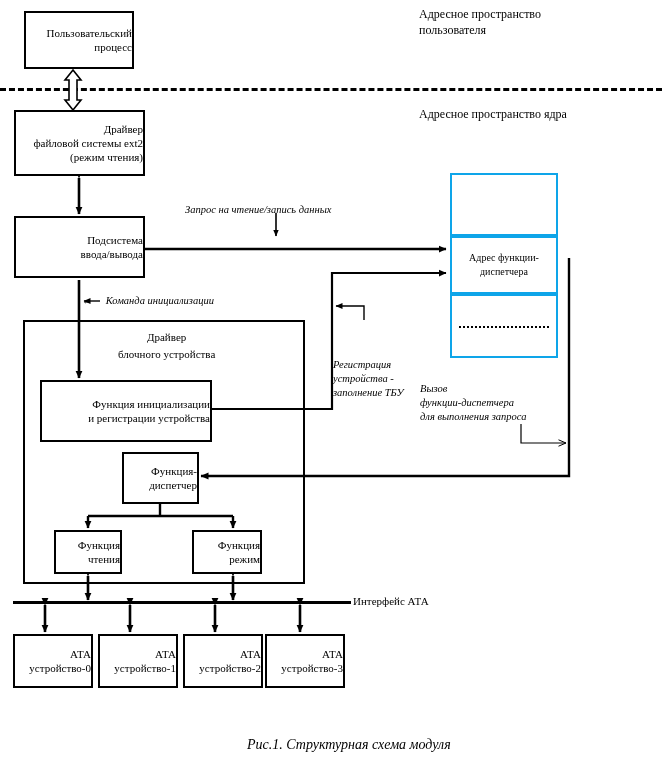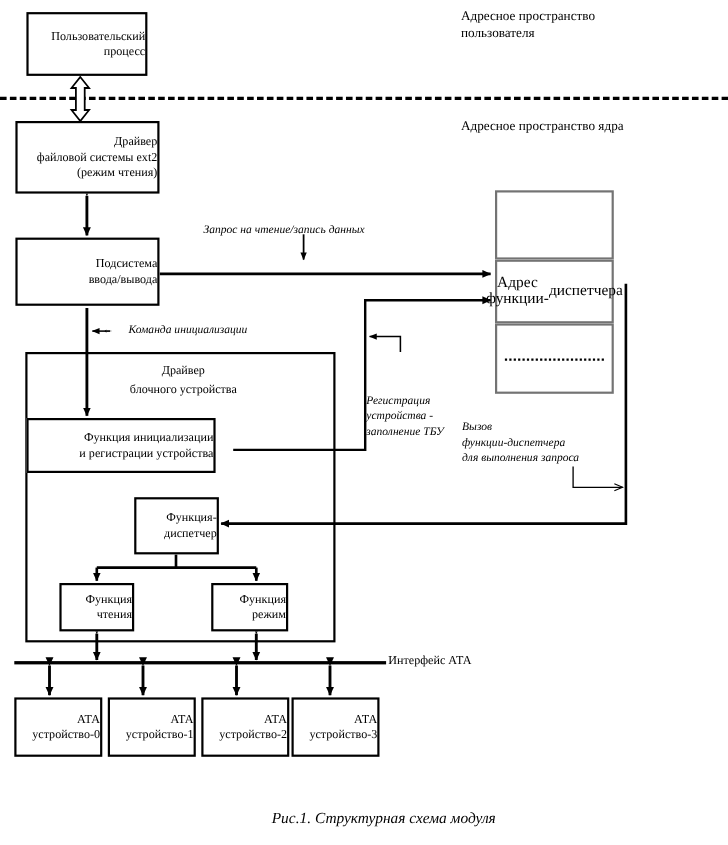--- a/index.html
+++ b/index.html
@@ -72,28 +72,28 @@
   .caption {
     position: absolute;
     font-size: 14px;
     white-space: nowrap;
     z-index: 6;
     font-style: italic;
   }
   .tbu-cell {
     position: absolute;
     box-sizing: border-box;
-    border: 2px solid #737373;
+    border: 2px solid #0ea5e9;
     background: #fff;
     display: flex;
-    flex-direction: row;
+    flex-direction: column;
     align-items: center;
     justify-content: center;
     text-align: center;
-    font-size: 14px;
+    font-size: 10px;
     line-height: 14px;
     z-index: 5;
   }
   .dash-sep {
     position: absolute;
     border-top: 2px dotted #000;
     z-index: 6;
   }
   .kern-line {
     position: absolute;
@@ -136,21 +136,21 @@
     <span class="ln">Подсистема</span>
     <span class="ln">ввода/вывода</span>
   </div>
 
   <div class="outer-box" style="left:23px; top:320px; width:282px; height:264px;"></div>
   <div class="lbl" style="left:118px; top:329px; text-align:center; line-height:17px;">
     <div>Драйвер</div>
     <div>блочного устройства</div>
   </div>
 
-  <div class="box" style="left:24px; top:380px; width:172px; height:50px;">
+  <div class="box" style="left:40px; top:380px; width:172px; height:62px;">
     <span class="ln">Функция инициализации</span>
     <span class="ln">и регистрации устройства</span>
   </div>
 
   <div class="box" style="left:122px; top:452px; width:77px; height:52px;">
     <span class="ln">Функция-</span>
     <span class="ln">диспетчер</span>
   </div>
 
   <div class="box" style="left:54px; top:530px; width:68px; height:44px;">
@@ -190,21 +190,21 @@
     <span class="ln">АТА</span>
     <span class="ln">устройство-2</span>
   </div>
   <div class="box" style="left:265px; top:634px; width:80px; height:54px;">
     <span class="ln">АТА</span>
     <span class="ln">устройство-3</span>
   </div>
 
   <div class="note" style="left:185px; top:203px;">Запрос на чтение/запись данных</div>
 
-  <div class="note" style="left:82px; top:294px;padding-left:11px;">
+  <div class="note" style="left:82px; top:294px;">
     <span>←</span>
     <span style="display:inline-block; width:8px;"></span>
     <span>Команда инициализации</span>
   </div>
 
   <div class="note" style="left:333px; top:326px;margin-top:32px;">
     <div>Регистрация</div>
     <div>устройства -</div>
     <div>заполнение ТБУ</div>
   </div>

